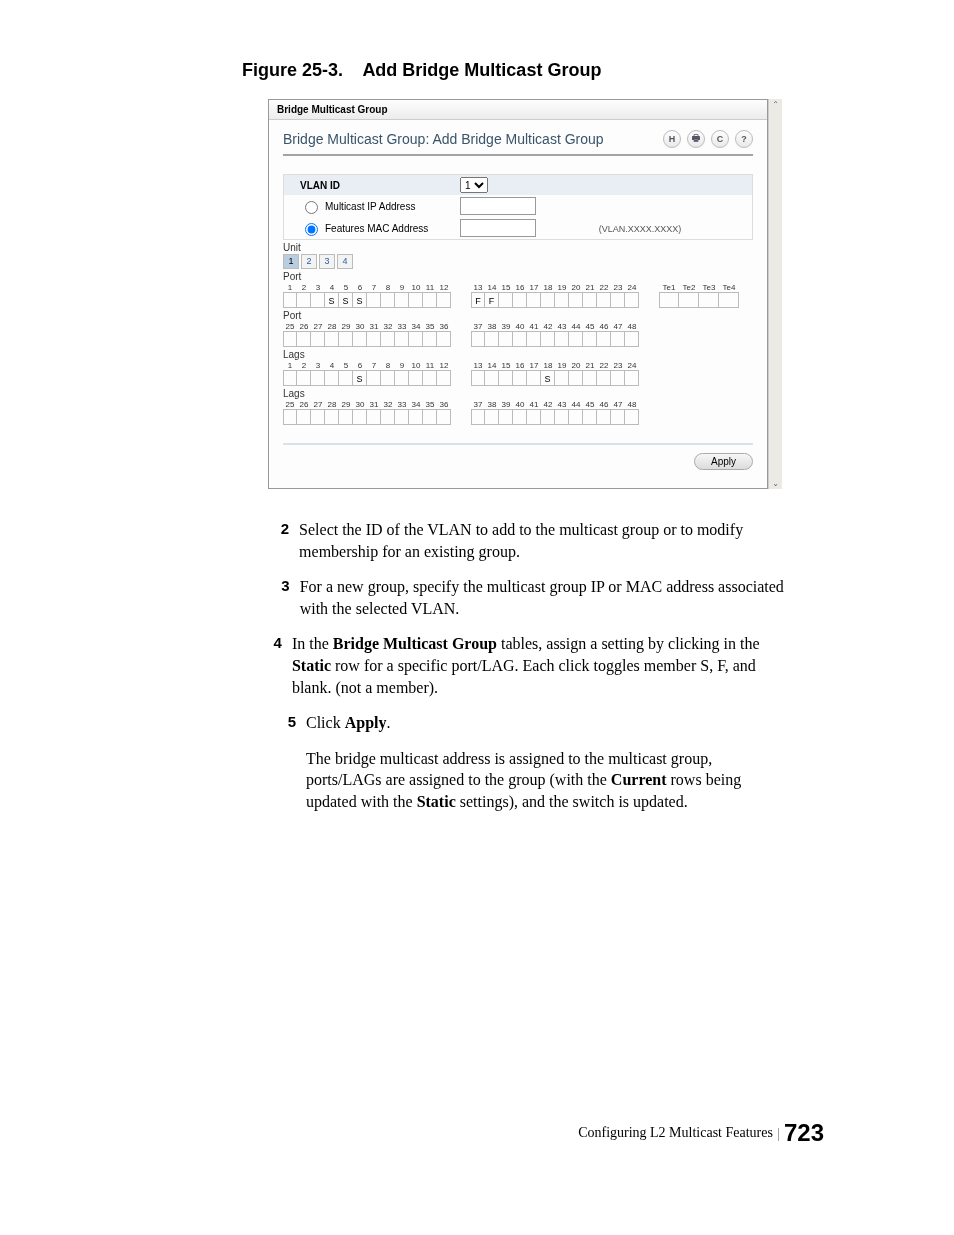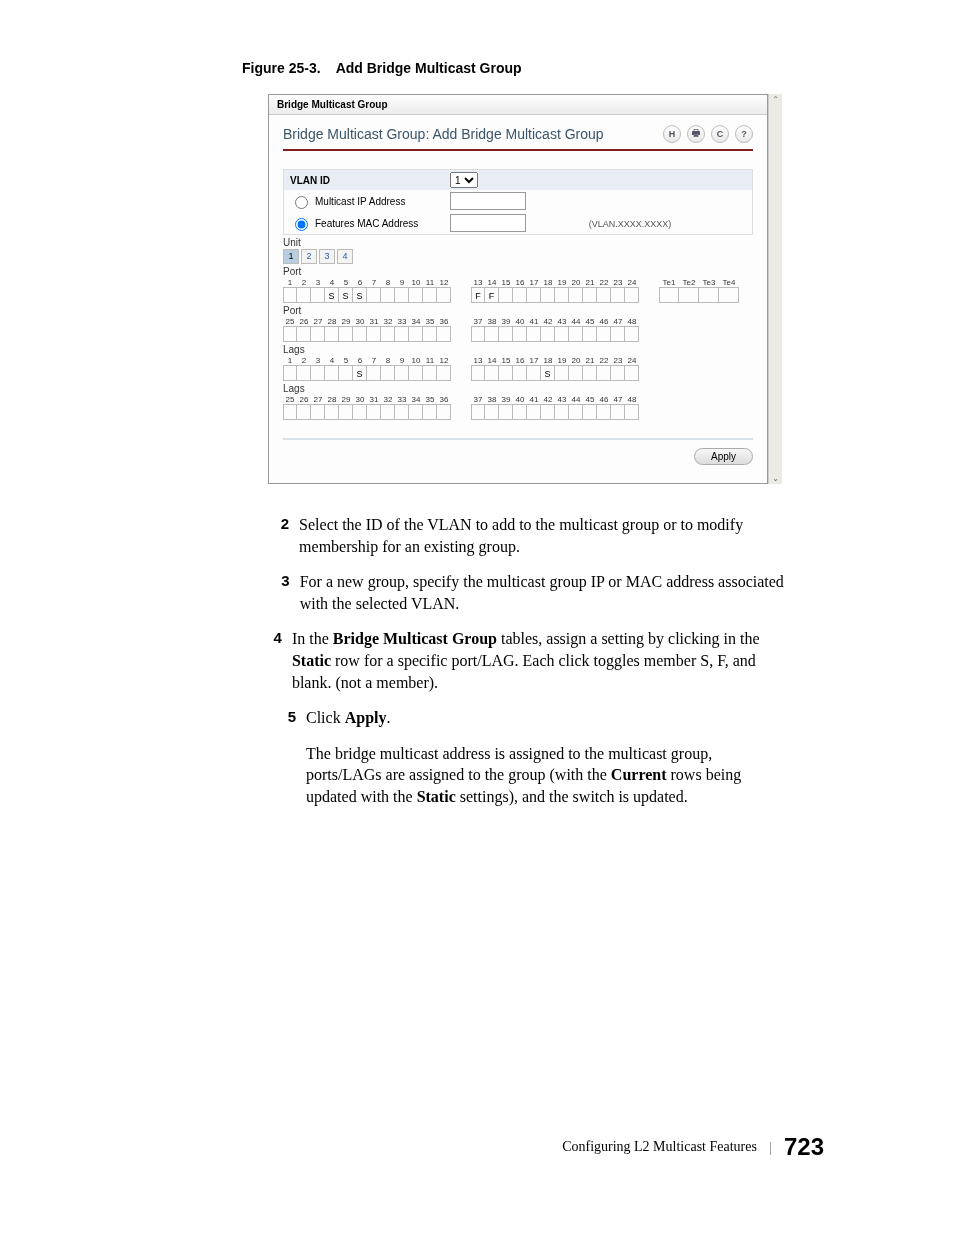--- a/index.html
+++ b/index.html
@@ -10,21 +10,21 @@
     width: 954px;
     height: 1235px;
     position: relative;
   }
   .page {
     padding: 60px 70px 40px 70px;
   }
   .figure-caption {
     font-family: Arial, Helvetica, sans-serif;
     font-weight: bold;
-    font-size: 14px;
+    font-size: 18px;
     margin: 0 0 18px 172px;
   }
   .screenshot-wrap {
     margin-left: 198px;
     position: relative;
     width: 500px;
   }
   .screenshot {
     border: 1px solid #999;
     background: #fdfdfd;
@@ -47,42 +47,42 @@
   .breadcrumb span { color: #444; }
   .breadcrumb .sep { color: #888; margin: 0 12px; }
   .ss-body {
     padding: 6px 14px 18px 14px;
   }
   .ss-title-row {
     display: flex;
     align-items: center;
     justify-content: space-between;
     padding: 4px 0 6px 0;
-    border-bottom: 2px solid #7f1d1d;
+    border-bottom: 2px solid #a3a3a3;
   }
   .ss-title {
     font-size: 14px;
     color: #3a546a;
   }
   .ss-icons { display: flex; gap: 6px; }
   .ss-icon {
     width: 16px; height: 16px;
     border-radius: 50%;
     background: linear-gradient(#fff,#e8e8e8);
     border: 1px solid #bbb;
     display: flex; align-items: center; justify-content: center;
     font-size: 9px; font-weight: bold; color: #556;
   }
   .form-area {
     margin-top: 18px;
     border: 1px solid #ddd;
   }
   .form-row {
     display: flex;
-    padding: 2px 6px;
+    padding: 2px 16px;
     align-items: center;
     font-size: 10px;
   }
   .form-row.hdr { background: #e8eef4; font-weight: bold; }
   .form-label { width: 160px; display: flex; align-items: center; gap: 4px; }
   .form-ctrl input[type=text] {
     border: 1px solid #999;
     font-size: 10px;
     height: 14px;
     width: 70px;
@@ -191,26 +191,26 @@
     font-size: 15px;
   }
   .step-text b { font-family: Georgia, serif; font-weight: bold; }
   .continuation {
     margin-left: 36px;
     margin-bottom: 12px;
   }
 
   .footer {
     position: absolute;
-    bottom: 74px;
+    bottom: 88px;
     right: 130px;
     font-size: 15px;
     display: flex;
     align-items: center;
-    gap: 12px;
+    gap: 4px;
   }
   .footer .divider { color: #888; font-size: 15px; }
   .footer .pagenum {
     font-family: Arial, Helvetica, sans-serif;
     font-weight: bold;
     font-size: 24px;
   }
   .footer .section { font-size: 14px; }
 </style>
 </head>

